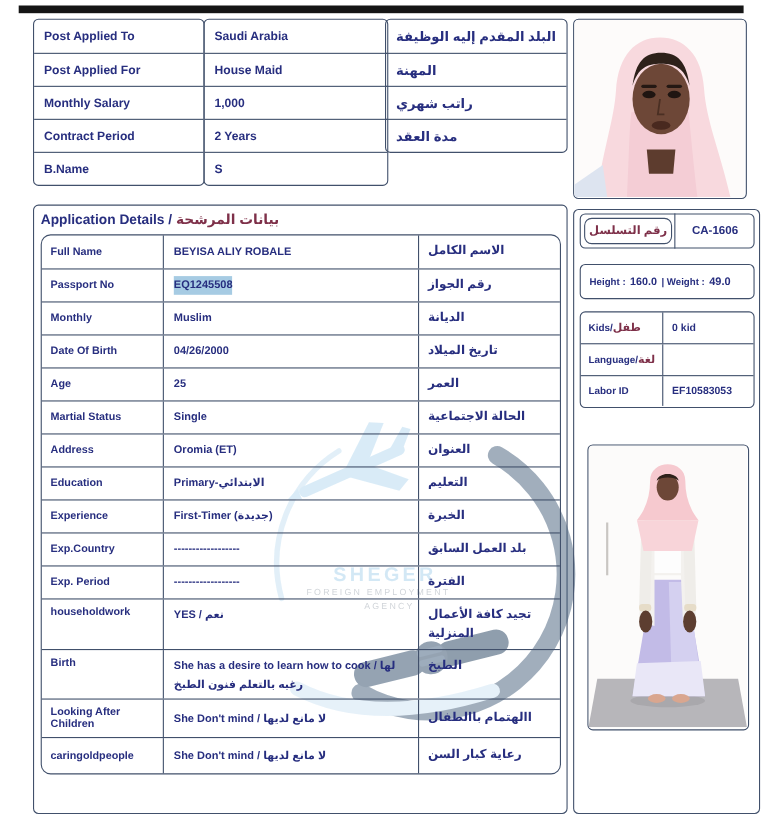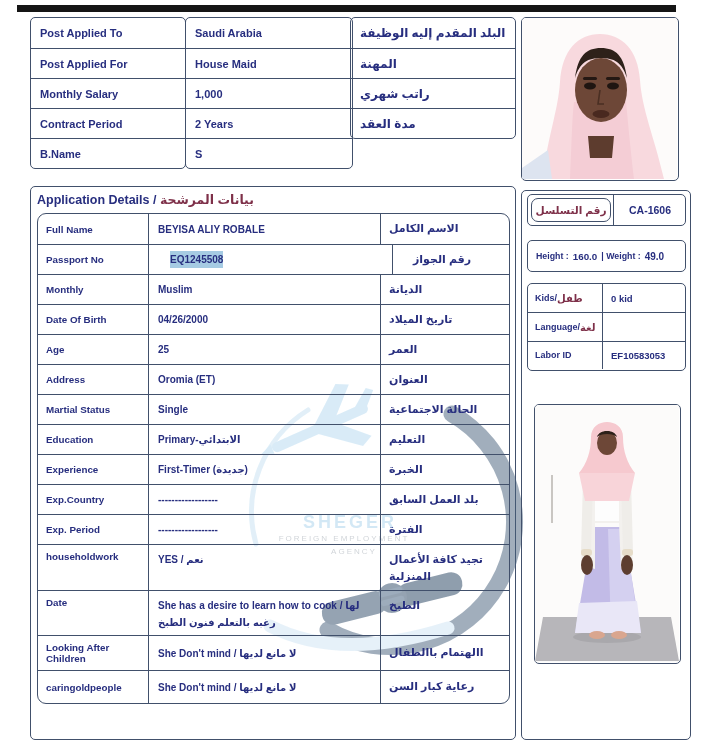--- a/index.html
+++ b/index.html
@@ -133,21 +133,21 @@
     <rect x="-12" y="0" width="24" height="6" rx="3" fill="#3d5b7c"></rect>
   </g>
 </svg>
 
 <div class="abs" id="details-table">
     <div class="drow" style="min-height: 30px;">
       <div class="c1">Full Name</div>
       <div class="c2">BEYISA ALIY ROBALE</div>
       <div class="c3">الاسم الكامل</div>
     </div>
-    <div class="drow" style="min-height: 30px; gap: 12px;">
+    <div class="drow" style="min-height: 30px;">
       <div class="c1">Passport No</div>
       <div class="c2">
         <span class="hl">EQ1245508</span>
       </div>
       <div class="c3">رقم الجواز</div>
     </div>
     <div class="drow" style="min-height: 30px;">
       <div class="c1">Monthly</div>
       <div class="c2">Muslim</div>
       <div class="c3">الديانة</div>
@@ -156,28 +156,28 @@
       <div class="c1">Date Of Birth</div>
       <div class="c2">04/26/2000</div>
       <div class="c3">تاريخ الميلاد</div>
     </div>
     <div class="drow" style="min-height: 30px;">
       <div class="c1">Age</div>
       <div class="c2">25</div>
       <div class="c3">العمر</div>
     </div>
     <div class="drow" style="min-height: 30px;">
+      <div class="c1">Martial Status</div>
+      <div class="c2">Single</div>
+      <div class="c3">الحالة الاجتماعية</div>
+    </div>
+    <div class="drow" style="min-height: 30px;">
       <div class="c1">Address</div>
       <div class="c2">Oromia (ET)</div>
       <div class="c3">العنوان</div>
-    </div>
-    <div class="drow" style="min-height: 30px;">
-      <div class="c1">Martial Status</div>
-      <div class="c2">Single</div>
-      <div class="c3">الحالة الاجتماعية</div>
     </div>
     <div class="drow" style="min-height: 30px;">
       <div class="c1">Education</div>
       <div class="c2">Primary-الابتدائي</div>
       <div class="c3">التعليم</div>
     </div>
     <div class="drow" style="min-height: 30px;">
       <div class="c1">Experience</div>
       <div class="c2">First-Timer (جديدة)</div>
       <div class="c3">الخبرة</div>
@@ -191,21 +191,21 @@
       <div class="c1">Exp. Period</div>
       <div class="c2">------------------</div>
       <div class="c3">الفترة</div>
     </div>
     <div class="drow top" style="min-height: 46px;">
       <div class="c1">householdwork</div>
       <div class="c2">YES / نعم</div>
       <div class="c3">تجيد كافة الأعمال المنزلية</div>
     </div>
     <div class="drow top" style="min-height: 45px;">
-      <div class="c1">Date</div>
+      <div class="c1">Birth</div>
       <div class="c2">She has a desire to learn how to cook / لها رغبه بالتعلم فنون الطبخ</div>
       <div class="c3">الطبخ</div>
     </div>
     <div class="drow" style="min-height: 35px;">
       <div class="c1">Looking After Children</div>
       <div class="c2">She Don't mind / لا مانع لديها</div>
       <div class="c3">االهتمام باالطفال</div>
     </div>
     <div class="drow" style="min-height: 33px;">
       <div class="c1">caringoldpeople</div>

